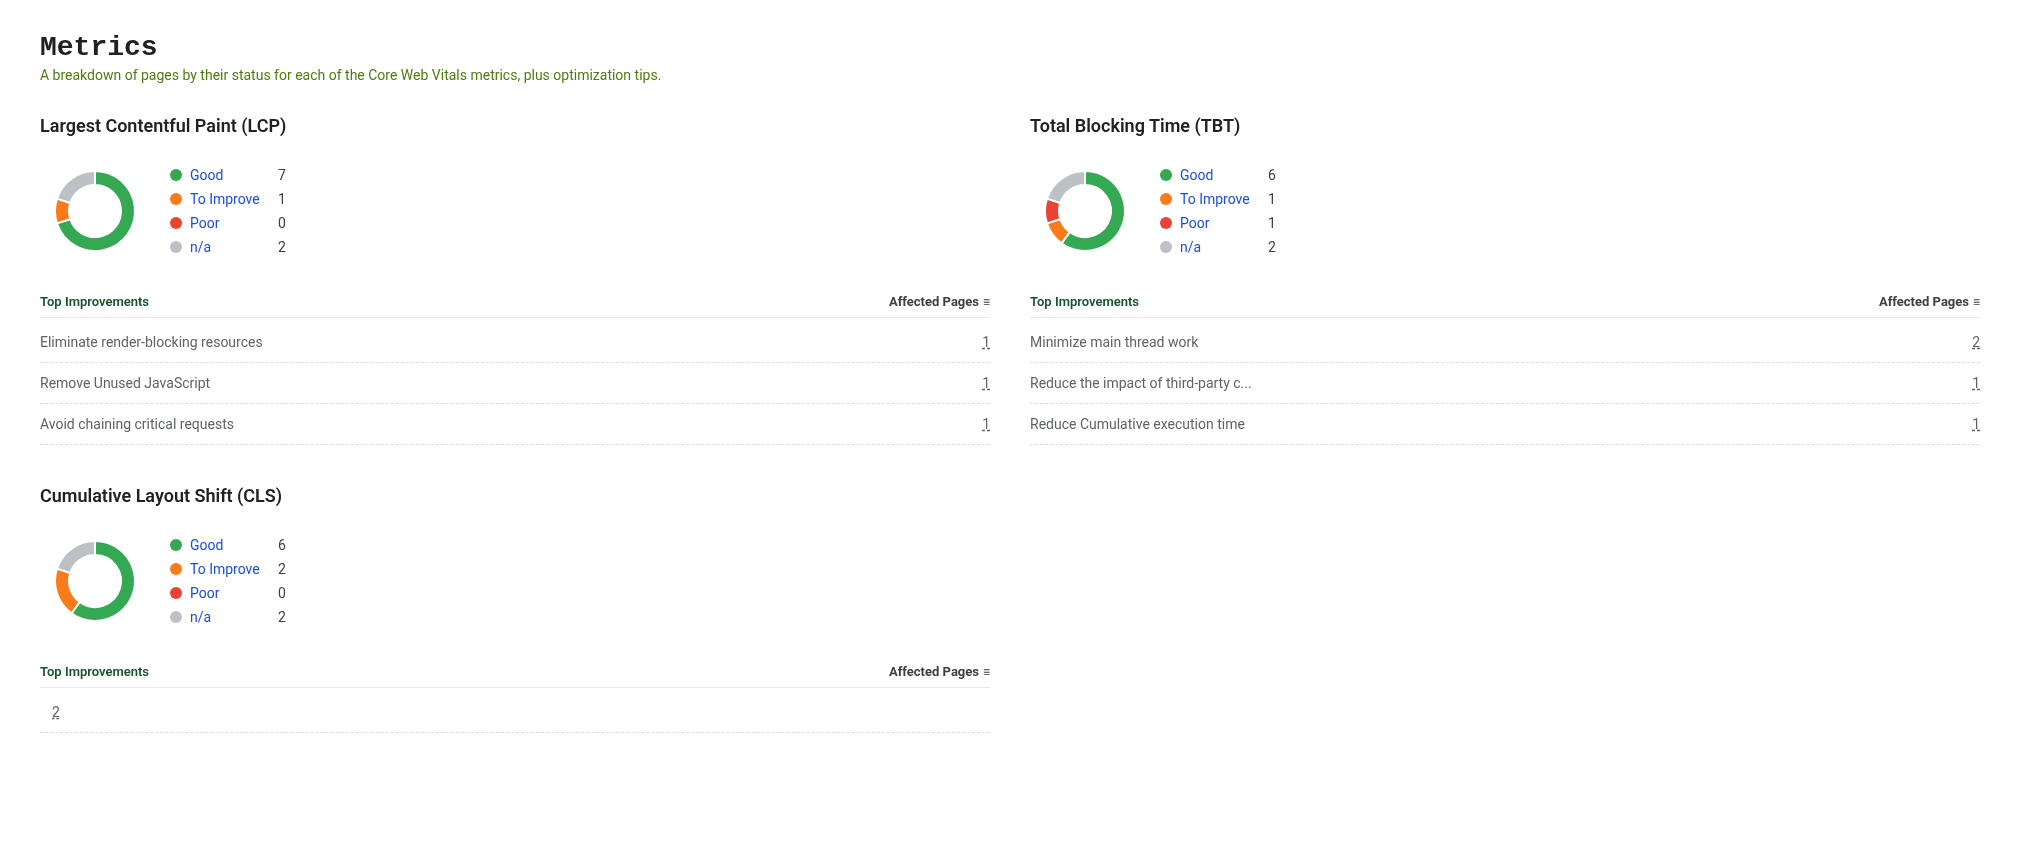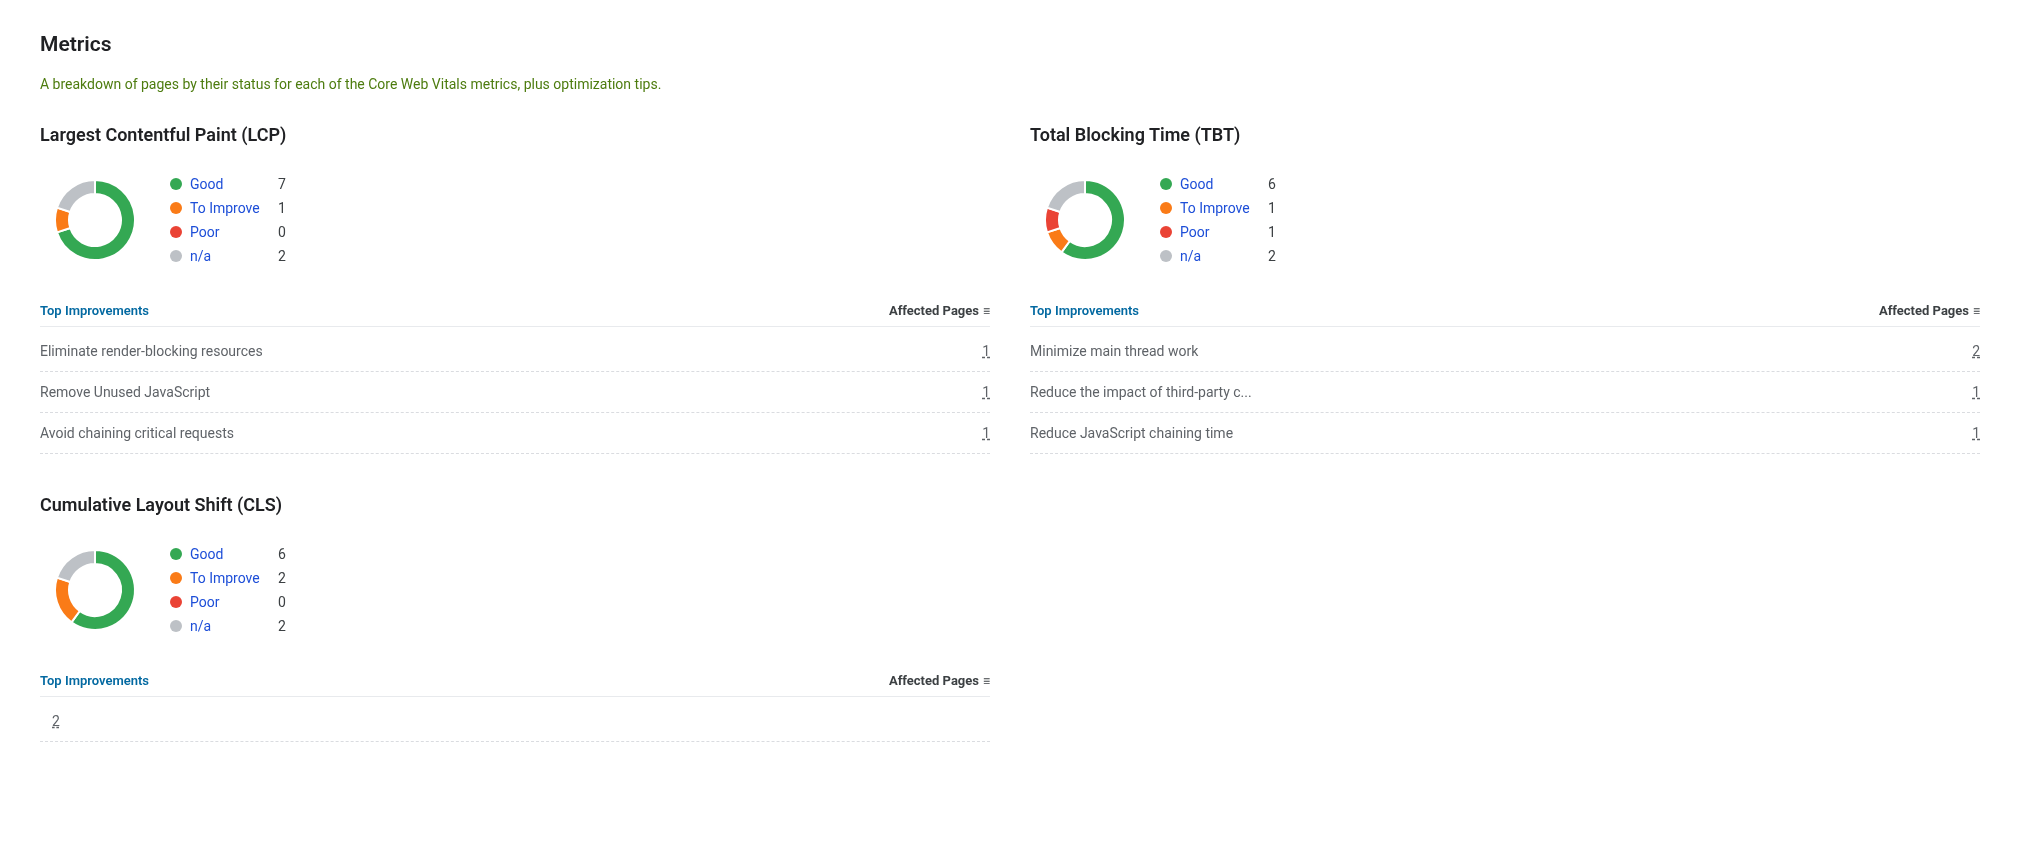--- a/index.html
+++ b/index.html
@@ -3,23 +3,24 @@
   <meta charset="utf-8">
   <style>
     * { box-sizing: border-box; margin: 0; padding: 0; }
     body {
       font-family: -apple-system, BlinkMacSystemFont, 'Segoe UI', Roboto, sans-serif;
       background: #fff;
       color: #202124;
       padding: 32px 40px;
     }
     .page-title {
-      font-size: 21px;
+      font-size: 28px;
       font-weight: 600;
-      margin-bottom: 20px;
+      margin-bottom: 4px;
+      font-family: Liberation Mono, monospace;
     }
     .page-subtitle {
       font-size: 14px;
       color: #4d7c0f;
       margin-bottom: 32px;
     }
     .metrics-grid {
       display: grid;
       grid-template-columns: 1fr 1fr;
       gap: 40px;
@@ -75,21 +76,21 @@
     .table-header {
       display: flex;
       justify-content: space-between;
       padding-bottom: 8px;
       margin-bottom: 4px;
       border-bottom: 1px solid #e8eaed;
     }
     .table-header-label {
       font-size: 13px;
       font-weight: 600;
-      color: #0369a1;
+      color: #14532d;
     }
     .table-header-right {
       display: flex;
       align-items: center;
       gap: 4px;
       font-size: 13px;
       font-weight: 700;
       color: #3c4043;
     }
     .filter-icon {
@@ -224,21 +225,21 @@
         </div>
         <div class="table-row">
           <span class="row-label">Minimize main thread work</span>
           <span class="row-count">2</span>
         </div>
         <div class="table-row">
           <span class="row-label">Reduce the impact of third-party c...</span>
           <span class="row-count">1</span>
         </div>
         <div class="table-row">
-          <span class="row-label">Reduce JavaScript chaining time</span>
+          <span class="row-label">Reduce Cumulative execution time</span>
           <span class="row-count">1</span>
         </div>
       </div>
     </div>
     <div class="metric-section">
       <div class="metric-title">Cumulative Layout Shift (CLS)</div>
       <div class="chart-legend-row">
         <div class="donut-container"><svg width="110" height="110" viewBox="0 0 110 110">
     <circle cx="55" cy="55" r="40" fill="#f1f3f4"></circle>
     <path d="M 55 15 A 40 40 0 1 1 31.48858990830108 87.36067977499789 L 39.7175834403957 76.03444185374863 A 26 26 0 1 0 55 29 Z" fill="#34a853" stroke="white" stroke-width="2"></path>

